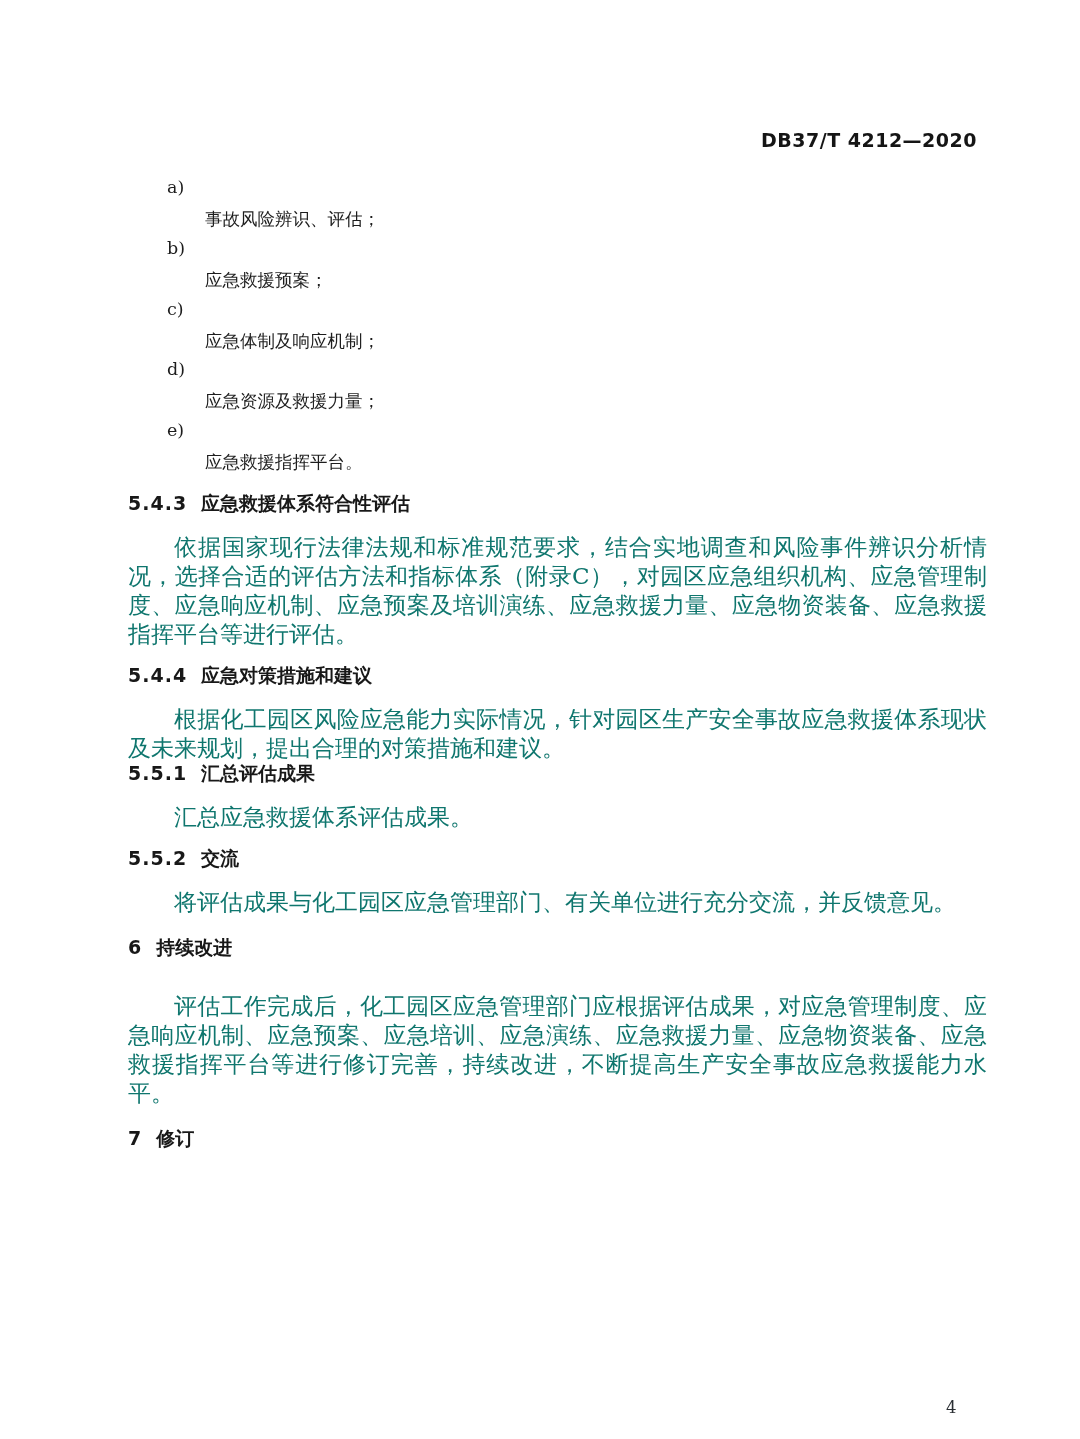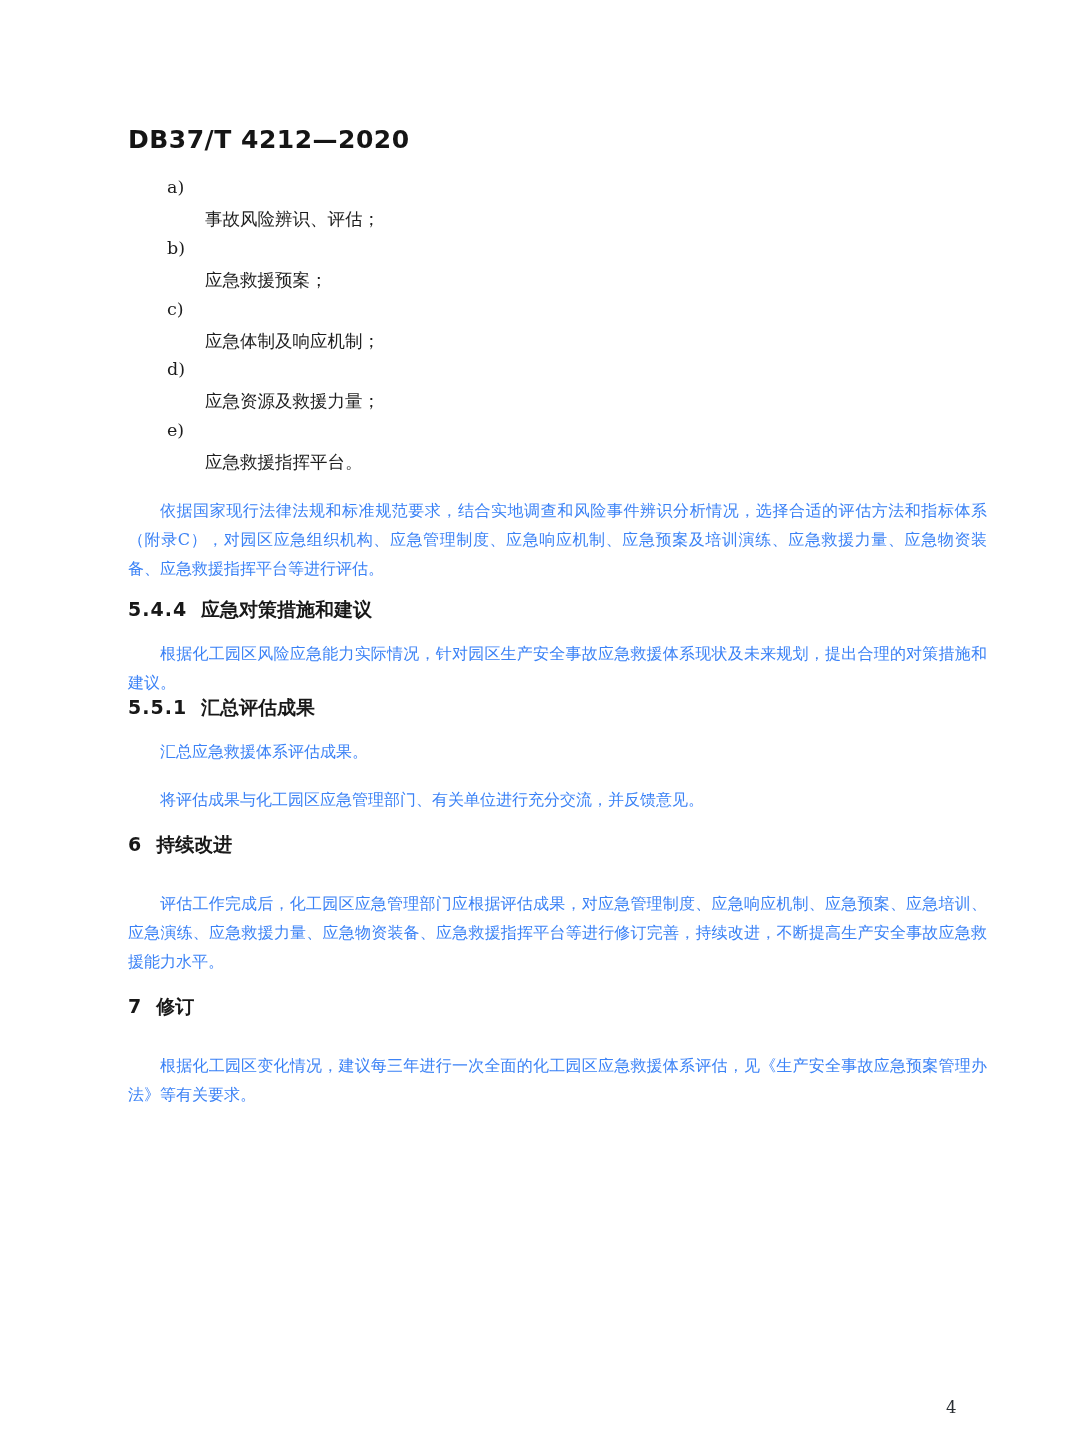--- a/index.html
+++ b/index.html
@@ -12,24 +12,24 @@
     background:#ffffff;
     font-family:"DejaVu Serif","Liberation Serif",serif;
     color:#1d1d1d;
     overflow:hidden;
   }
   .content { padding-left:128px; padding-right:93px; }
 
   .doc-header {
     padding-top:128px;
     padding-right:10px;
-    text-align:left;
+    text-align:right;
     font-family:"DejaVu Sans","Liberation Sans",sans-serif;
     font-weight:700;
-    font-size:25px;
+    font-size:19px;
     line-height:24px;
     color:#151515;
     letter-spacing:0.5px;
   }
 
   .item-list {
     list-style:none;
     margin-top:21px;
     font-size:17.5px;
     line-height:28.8px;
@@ -45,25 +45,25 @@
     line-height:21px;
     color:#181818;
   }
   .h .sec-num { margin-right:14px; letter-spacing:1px; }
   .mt16 { margin-top:16px; }
   .mt19 { }
   .mt32 { margin-top:20px; }
 
   .para {
     margin-top:19px;
-    font-size:16px;
+    font-size:23px;
     line-height:29px;
     text-align:justify;
     text-indent:2em;
-    color:#3b82f6;
+    color:#0f766e;
   }
   .para-wide { margin-top:34px; }
 
   .page-number {
     position:absolute;
     left:946px;
     top:1398px;
     font-size:16.5px;
     color:#2a2f33;
     font-family:"DejaVu Serif","Liberation Serif",serif;
@@ -95,41 +95,46 @@
       <li class="list-item">
         <span class="marker">d)</span>
         <span class="li-text">应急资源及救援力量；</span>
       </li>
       <li class="list-item">
         <span class="marker">e)</span>
         <span class="li-text">应急救援指挥平台。</span>
       </li>
     </ul>
 
+    <div class="h mt16">
+      <span class="sec-num">5.4.3</span><span class="sec-title">应急救援体系符合性评估</span>
+    </div>
     <p class="para">依据国家现行法律法规和标准规范要求，结合实地调查和风险事件辨识分析情况，选择合适的评估方法和指标体系（附录C），对园区应急组织机构、应急管理制度、应急响应机制、应急预案及培训演练、应急救援力量、应急物资装备、应急救援指挥平台等进行评估。</p>
 
     <div class="h mt16">
       <span class="sec-num">5.4.4</span><span class="sec-title">应急对策措施和建议</span>
     </div>
     <p class="para">根据化工园区风险应急能力实际情况，针对园区生产安全事故应急救援体系现状及未来规划，提出合理的对策措施和建议。</p>
 
 
     <div class="h mt19">
       <span class="sec-num">5.5.1</span><span class="sec-title">汇总评估成果</span>
     </div>
     <p class="para">汇总应急救援体系评估成果。</p>
 
+    <div class="h mt16">
+      <span class="sec-num">5.5.2</span><span class="sec-title">交流</span>
+    </div>
     <p class="para">将评估成果与化工园区应急管理部门、有关单位进行充分交流，并反馈意见。</p>
 
     <div class="h mt32">
       <span class="sec-num">6</span><span class="sec-title">持续改进</span>
     </div>
     <p class="para para-wide">评估工作完成后，化工园区应急管理部门应根据评估成果，对应急管理制度、应急响应机制、应急预案、应急培训、应急演练、应急救援力量、应急物资装备、应急救援指挥平台等进行修订完善，持续改进，不断提高生产安全事故应急救援能力水平。</p>
 
     <div class="h mt32">
       <span class="sec-num">7</span><span class="sec-title">修订</span>
     </div>
-    <p class="para para-wide">根据化工园区变化情况，建议每三年进行一次全面的化工园区应急救援体系评估，见《生产安全事故应急预案管理办法》等有关要求。</p>
 
   </div>
 
   <div class="page-number">4</div>
 </div>
 
 </body></html>

